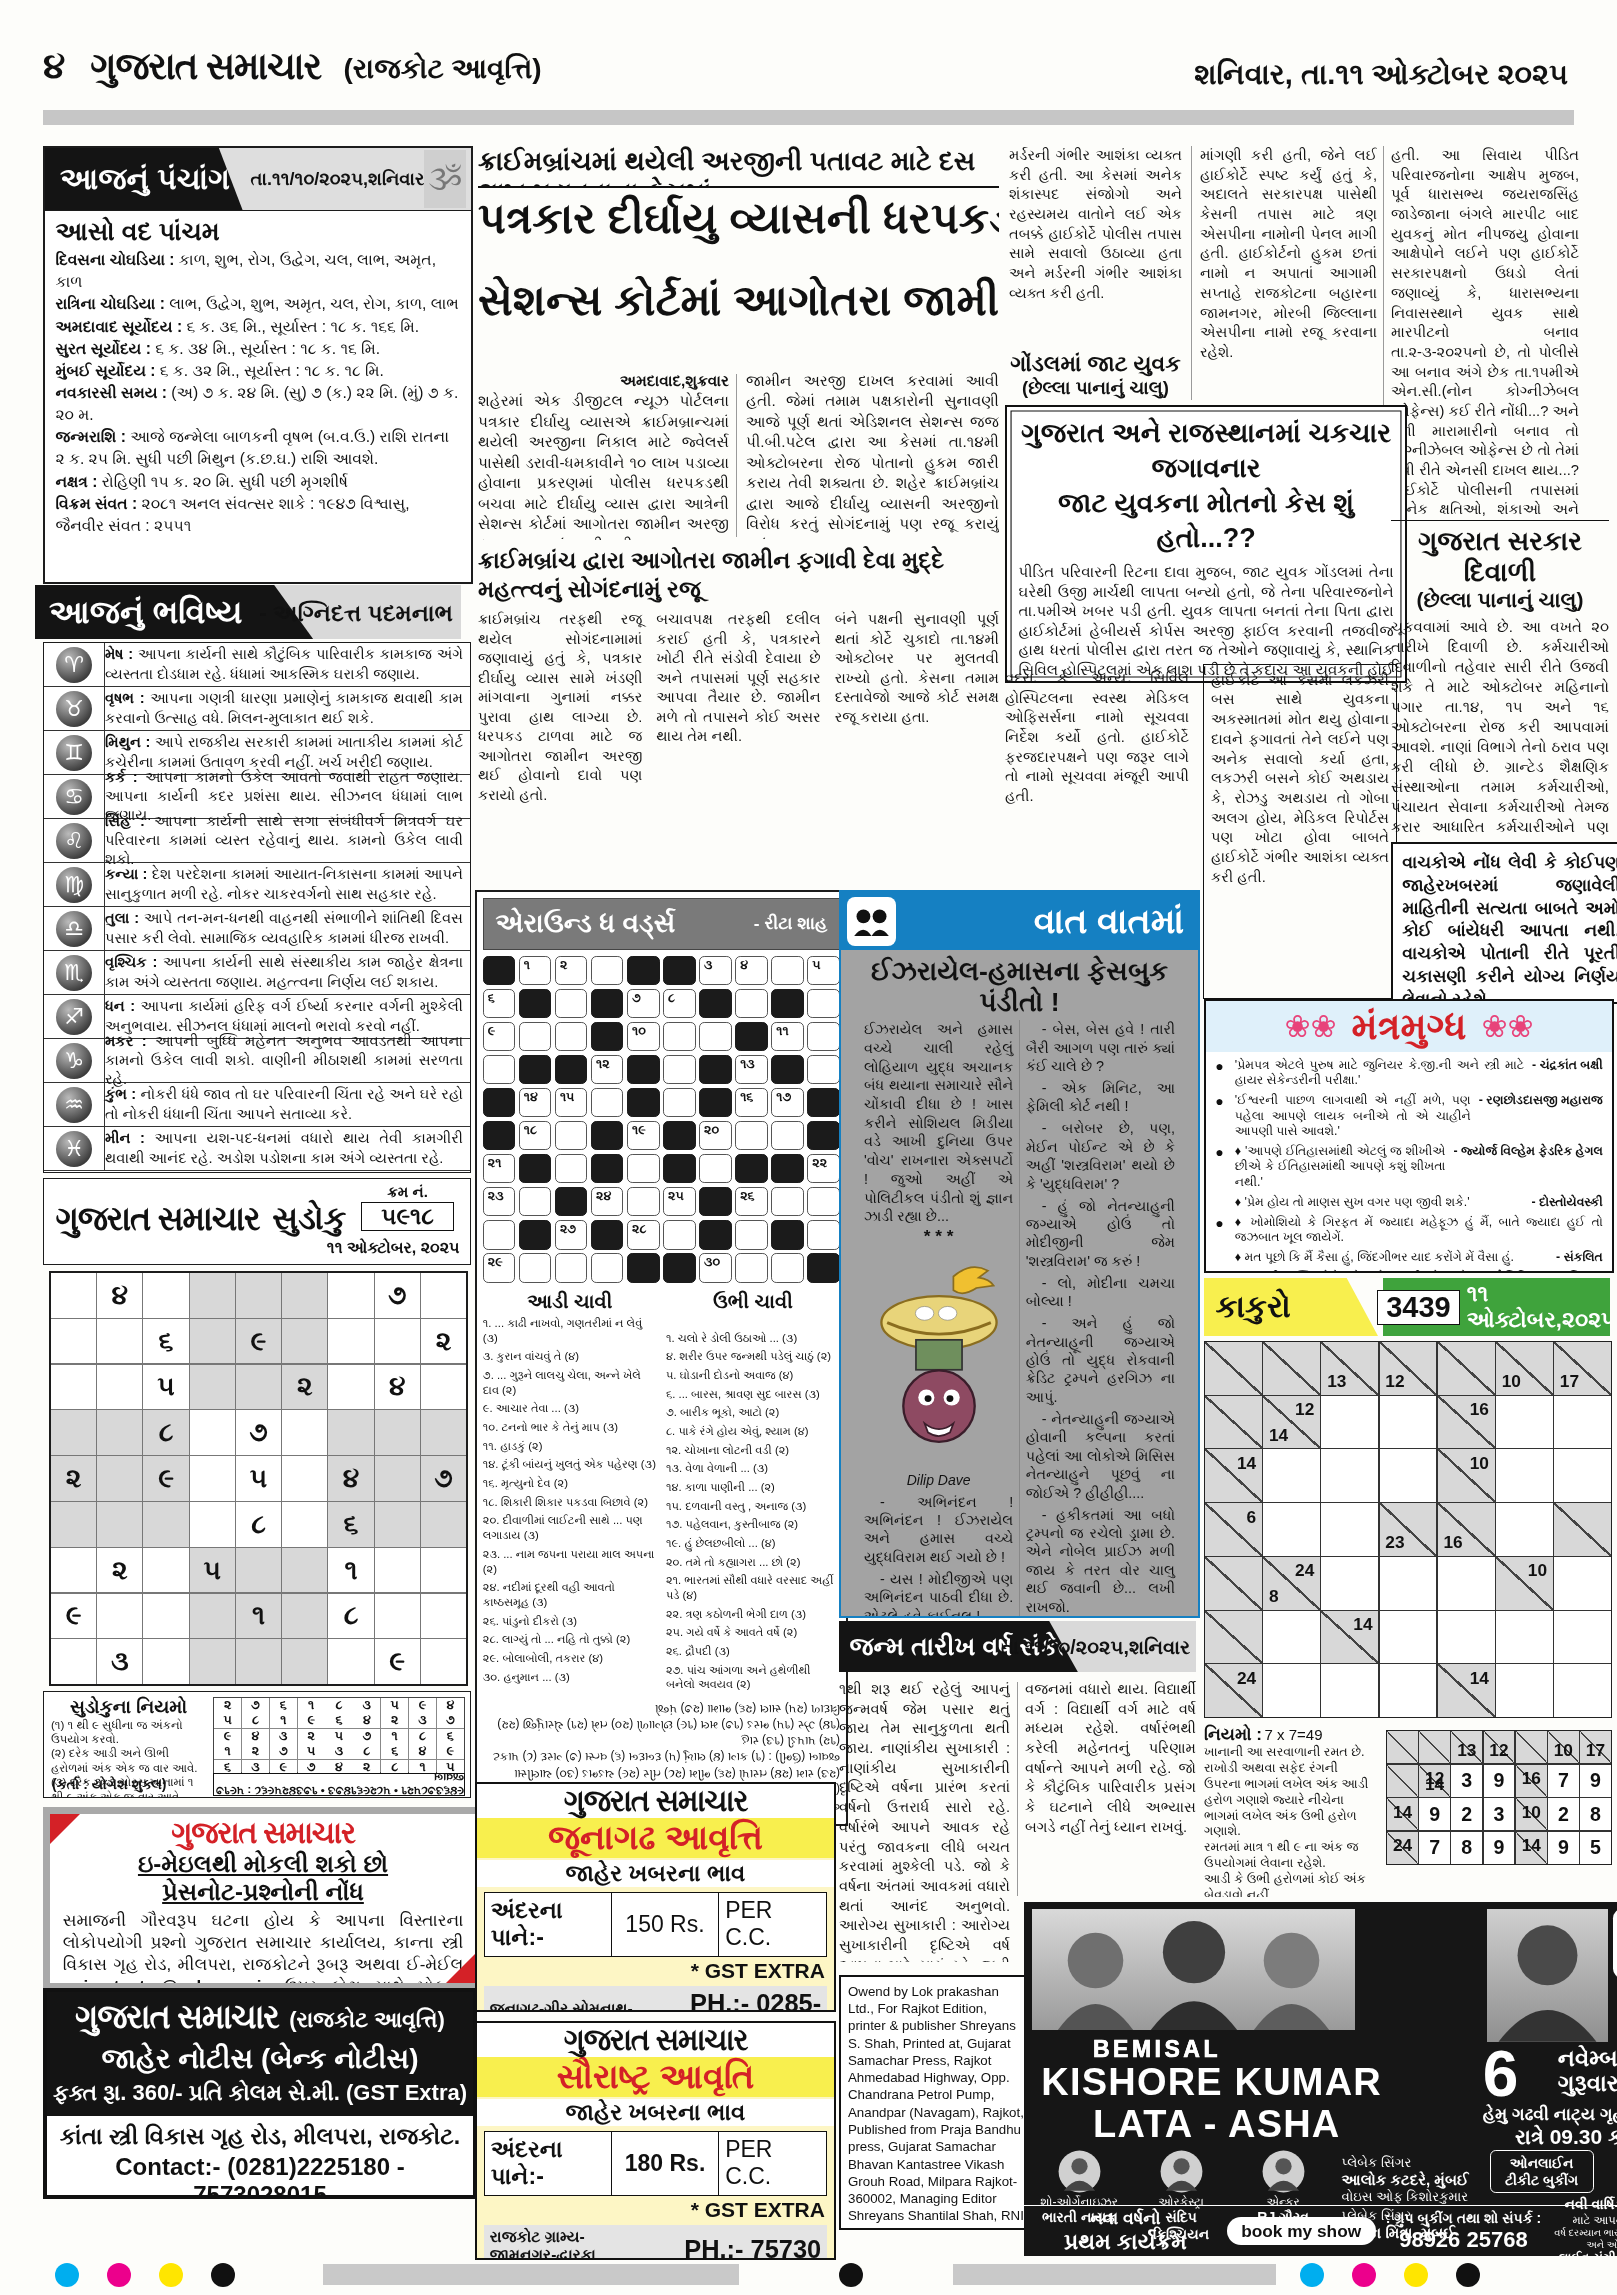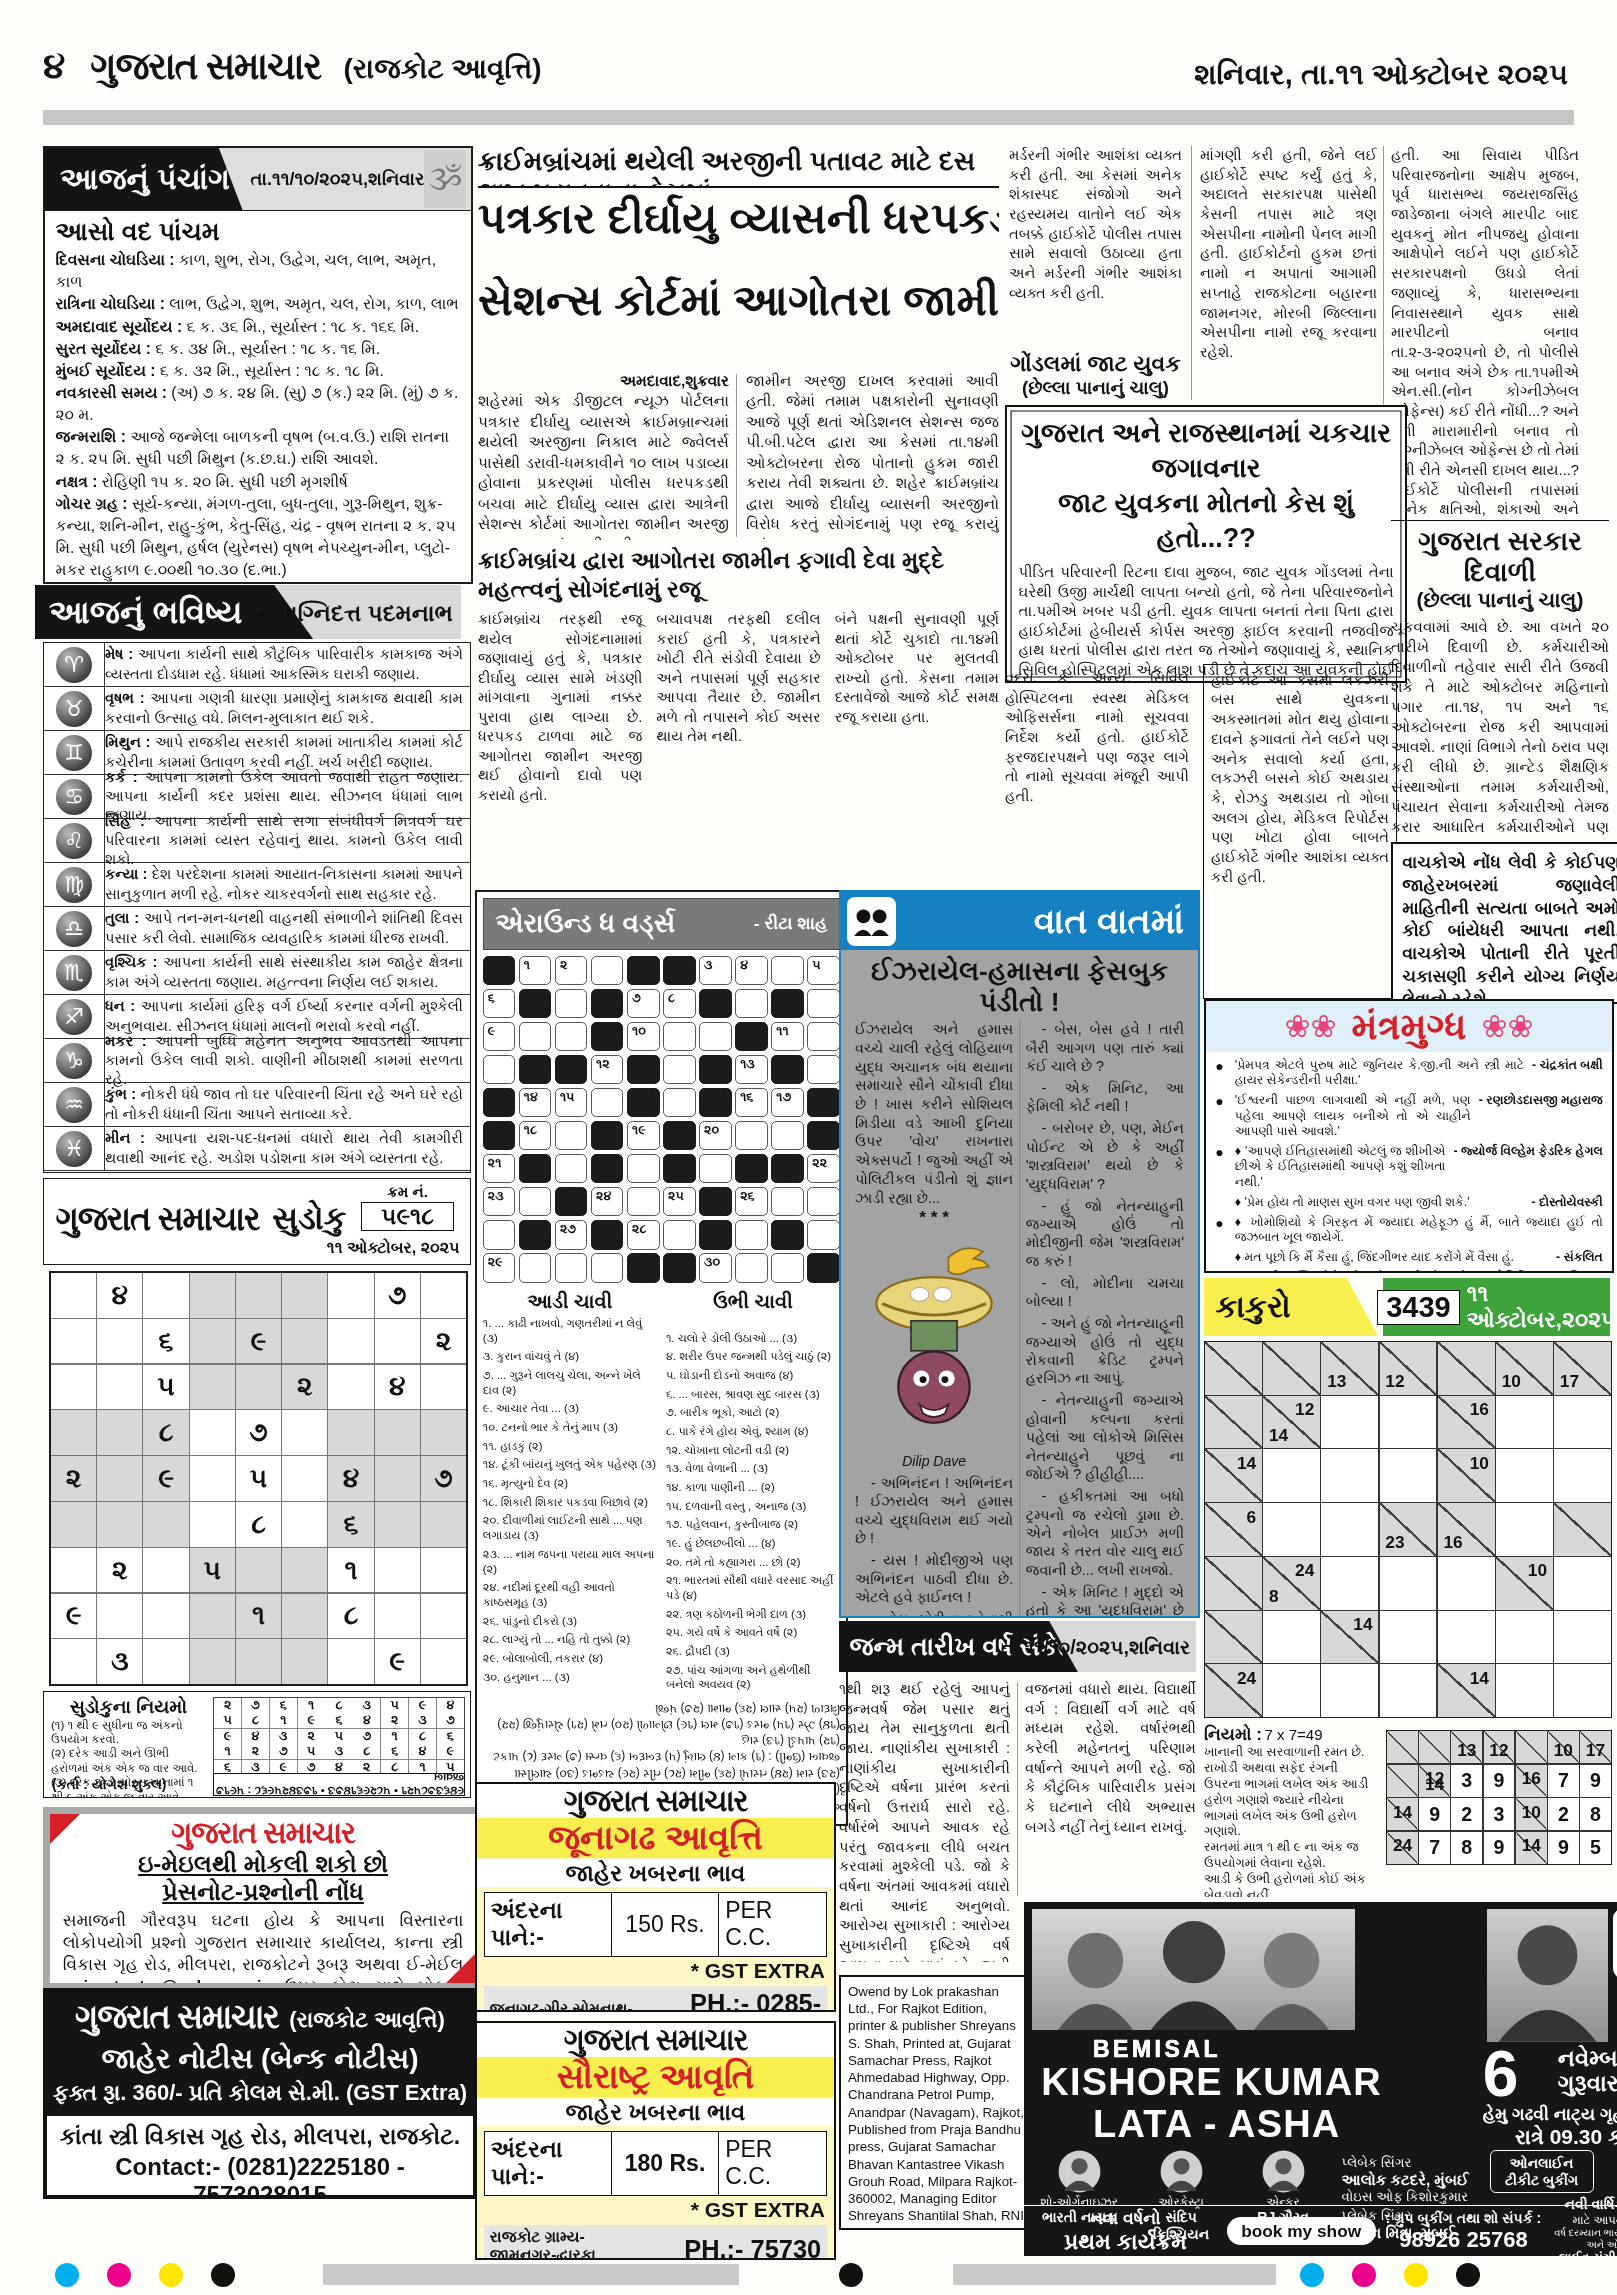--- a/index.html
+++ b/index.html
@@ -76,21 +76,20 @@
     <div class="b" style="font-size:25.4px;padding:5.8px 10.4px 2.3px;">આસો વદ પાંચમ</div>
     <div>
         <div class="pan-line"><span class="b">દિવસના ચોઘડિયા : </span>કાળ, શુભ, રોગ, ઉદ્વેગ, ચલ, લાભ, અમૃત, કાળ</div>
         <div class="pan-line"><span class="b">રાત્રિના ચોઘડિયા : </span>લાભ, ઉદ્વેગ, શુભ, અમૃત, ચલ, રોગ, કાળ, લાભ</div>
         <div class="pan-line"><span class="b">અમદાવાદ સૂર્યોદય : </span>૬ ક. ૩૬ મિ., સૂર્યાસ્ત : ૧૮ ક. ૧૬૬ મિ.</div>
         <div class="pan-line"><span class="b">સુરત સૂર્યોદય : </span>૬ ક. ૩૪ મિ., સૂર્યાસ્ત : ૧૮ ક. ૧૬ મિ.</div>
         <div class="pan-line"><span class="b">મુંબઈ સૂર્યોદય : </span>૬ ક. ૩૨ મિ., સૂર્યાસ્ત : ૧૮ ક. ૧૮ મિ.</div>
         <div class="pan-line"><span class="b">નવકારસી સમય : </span>(અ) ૭ ક. ૨૪ મિ. (સુ) ૭ (ક.) ૨૨ મિ. (મું) ૭ ક. ૨૦ મ.</div>
         <div class="pan-line"><span class="b">જન્મરાશિ : </span>આજે જન્મેલા બાળકની વૃષભ (બ.વ.ઉ.) રાશિ રાતના ૨ ક. ૨૫ મિ. સુધી પછી મિથુન (ક.છ.ઘ.) રાશિ આવશે.</div>
         <div class="pan-line"><span class="b">નક્ષત્ર : </span>રોહિણી ૧૫ ક. ૨૦ મિ. સુધી પછી મૃગશીર્ષ</div>
-        <div class="pan-line"><span class="b">ગોચર ગ્રહ : </span>સૂર્ય-કન્યા, મંગળ-તુલા, બુધ-તુલા, ગુરૂ-મિથુન, શુક્ર-કન્યા, શનિ-મીન, રાહુ-કુંભ, કેતુ-સિંહ, ચંદ્ર - વૃષભ રાતના ૨ ક. ૨૫ મિ. સુધી પછી મિથુન, હર્ષલ (યુરેનસ) વૃષભ નેપચ્યુન-મીન, પ્લુટો-મકર રાહુકાળ ૯.૦૦થી ૧૦.૩૦ (દ.ભા.)</div>
         <div class="pan-line"><span class="b">વિક્રમ સંવત : </span>૨૦૮૧ અનલ સંવત્સર શાકે : ૧૯૪૭ વિશ્વાસુ, જૈનવીર સંવત : ૨૫૫૧</div>
       </div>
   </div>
 
   <div class="abs hid" style="left:35px;top:585px;width:426px;height:54px;background:#d9d9d9;">
     <div style="position:absolute;left:0;top:0;width:62%;height:100%;background:#141414;color:#fff;clip-path:polygon(0 0,86% 0,100% 100%,0 100%);display:flex;align-items:center;padding-left:14px;font-size:32px;font-weight:bold;">આજનું ભવિષ્ય</div>
     <div class="b" style="position:absolute;right:8px;top:15px;font-size:23px;">- અગ્નિદત્ત પદમનાભ</div>
   </div>
 
   <div class="abs box hid" style="left:43px;top:642px;width:426px;height:529px;">
@@ -629,21 +628,21 @@
         <svg width="37" height="30" viewBox="0 0 64 52">
             <circle cx="18" cy="18" r="12" fill="#111"></circle>
             <circle cx="46" cy="18" r="12" fill="#111"></circle>
             <path d="M2 52 Q18 30 32 52 Z" fill="#111"></path>
             <path d="M32 52 Q46 30 62 52 Z" fill="#111"></path>
           </svg>
       </span>
       <span class="b" style="color:#fff;font-size:35px;margin-left:auto;margin-right:14px;">વાત વાતમાં</span>
     </div>
     <div class="ctr b" style="font-size:26.6px;margin:5.8px 0 2.3px;">ઈઝરાયેલ-હમાસના ફેસબુક પંડીતો !</div>
-    <div style="display:flex;padding:0 14px;height:601px;">
+    <div style="display:flex;padding:0 23px;height:601px;">
       <div style="width:50%;padding-right:5.8px;border-right:1.2px solid #888;">
         <div class="just" style="font-size:14.4px;line-height:1.3;">ઈઝરાયેલ અને હમાસ વચ્ચે ચાલી રહેલું લોહિયાળ યુદ્ધ અચાનક બંધ થયાના સમાચારે સૌને ચોંકાવી દીધા છે ! ખાસ કરીને સોશિયલ મિડીયા વડે આખી દુનિયા ઉપર 'વોચ' રાખનારા એક્સપર્ટો ! જુઓ અહીં એ પોલિટીકલ પંડીતો શું જ્ઞાન ઝાડી રહ્યા છે...</div>
         <div class="ctr b" style="font-size:17.3px;">* * *</div>
         <div style="height:225px;display:flex;align-items:center;justify-content:center;">
           <svg width="144" height="214" viewBox="0 0 250 370">
             <ellipse cx="125" cy="120" rx="100" ry="46" fill="#e8d47a" stroke="#8a6d1f" stroke-width="4"></ellipse>
             <path d="M35 120 q90 40 180 0" fill="none" stroke="#8a6d1f" stroke-width="5"></path>
             <ellipse cx="100" cy="104" rx="16" ry="12" fill="#fff" stroke="#777"></ellipse>
             <ellipse cx="140" cy="104" rx="16" ry="12" fill="#fff" stroke="#777"></ellipse>
             <path d="M150 40 q30-26 60-10 l-16 12 q18 2 26 14 l-30 4 q-24 16 -40 4 z" fill="#f0c030" stroke="#8a6d1f" stroke-width="3"></path>

